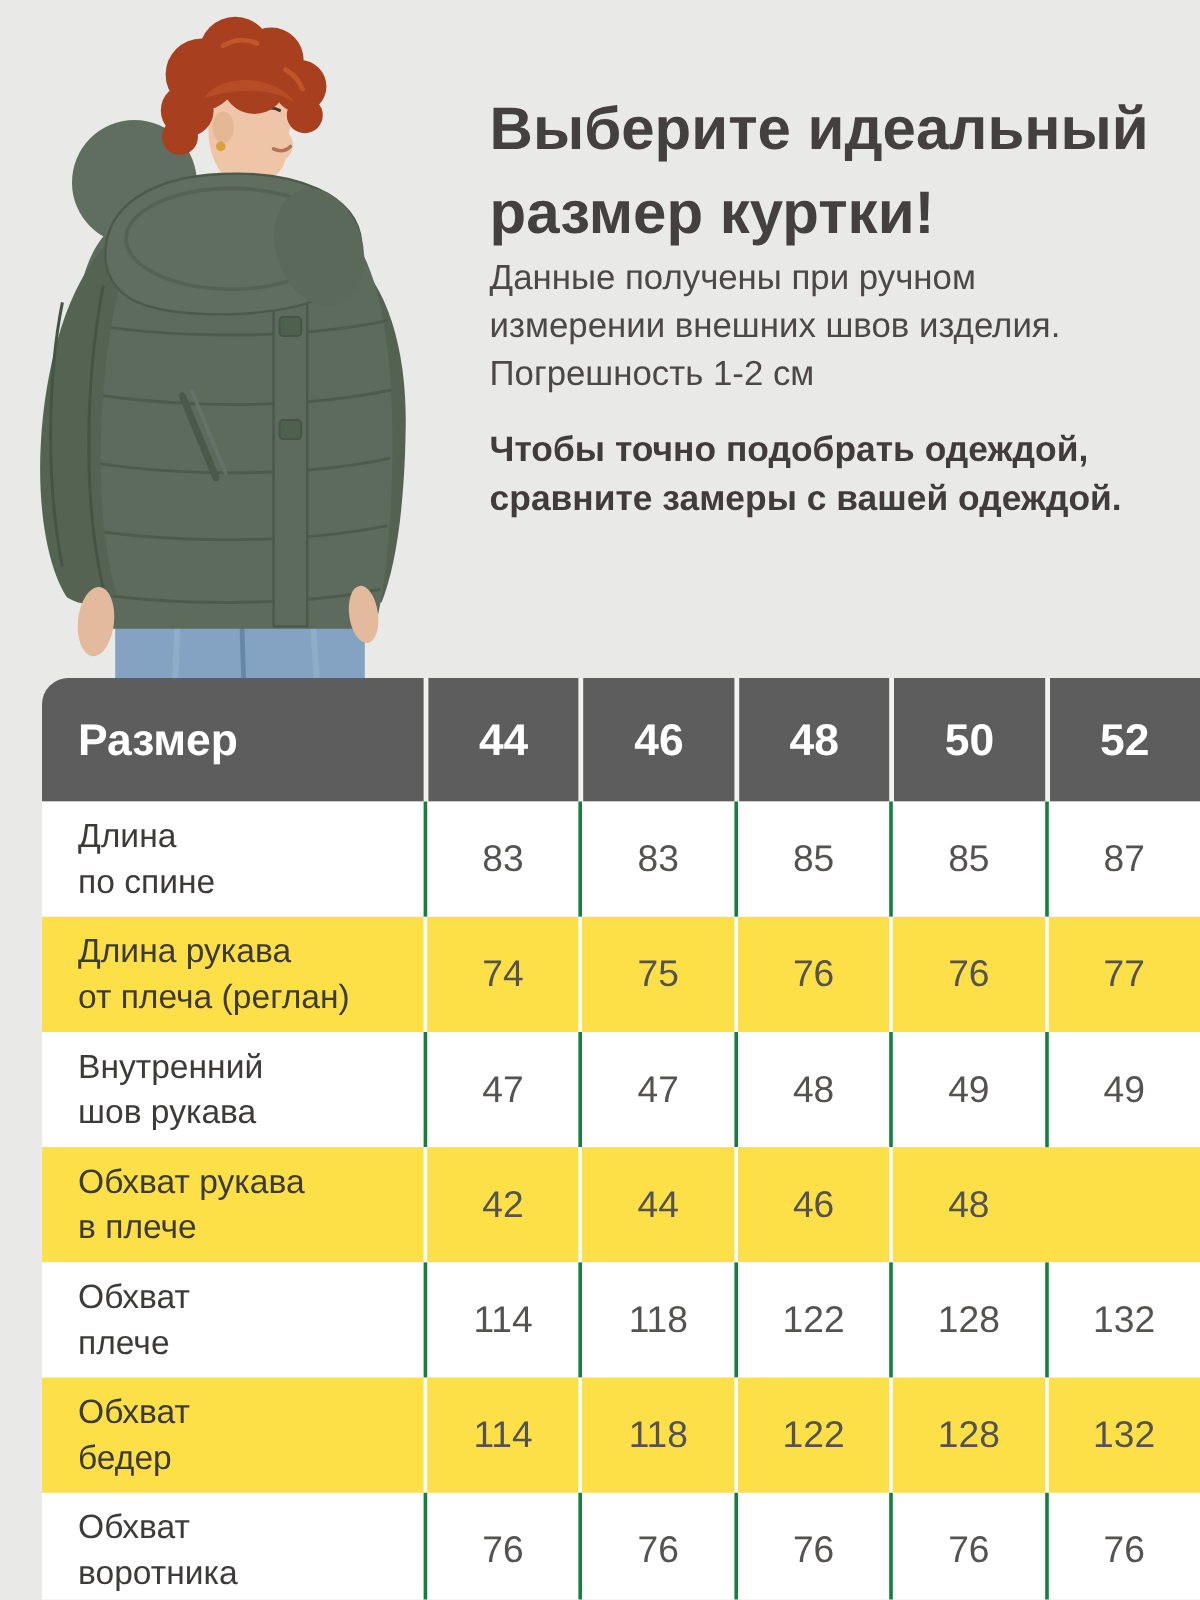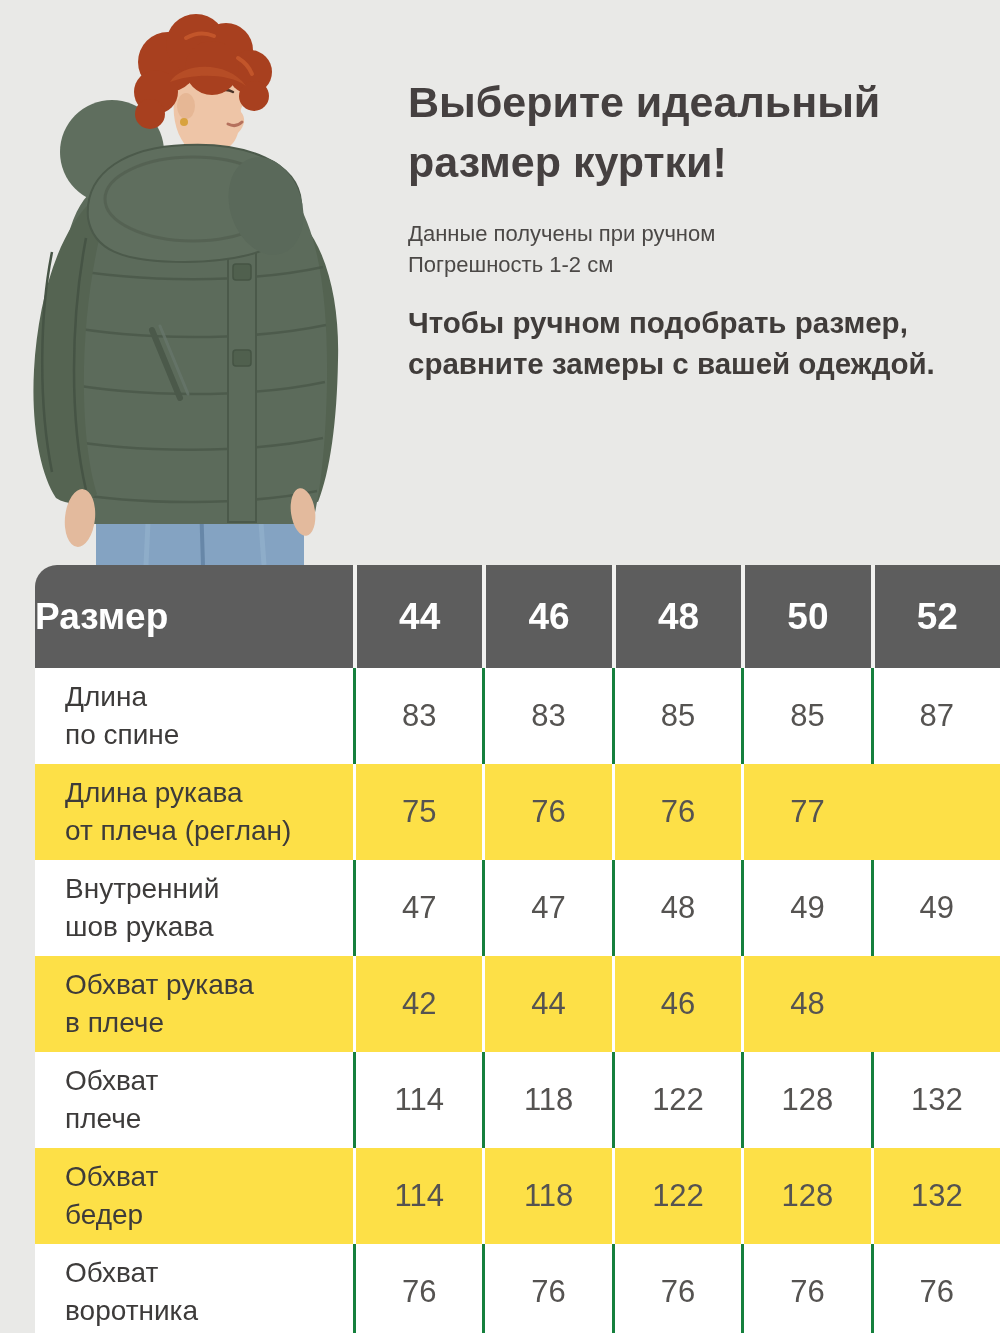--- a/index.html
+++ b/index.html
@@ -9,40 +9,40 @@
     overflow: hidden;
     position: relative;
     font-family: "Liberation Sans", "DejaVu Sans", sans-serif;
   }
 
   
   .hero { position: relative; height: 565px; }
   .photo-svg { position: absolute; left: 0; top: 0; display: block; }
 
   .hero-text { position: absolute; left: 408px; top: 72px; width: 582px; }
-  .title { font-size: 43px; font-weight: 700; color: #454040; line-height: 1.4; }
+  .title { font-size: 50px; font-weight: 700; color: #454040; line-height: 1.4; }
   .title span { display: block; }
-  .desc { margin-top: 27px; font-size: 22px; font-weight: 400; color: #4b4846; line-height: 1.38; }
+  .desc { font-size: 29px; font-weight: 400; color: #4b4846; line-height: 1.38; }
   .desc span { display: block; }
   .note { margin-top: 23px; font-size: 29.5px; font-weight: 700; color: #403c3a; line-height: 1.38; }
   .note span { display: block; }
 
   
   .size-table { position: absolute; left: 35px; top: 565px; width: 965px; }
   .thead {
     display: grid; grid-template-columns: 318px repeat(5, 1fr);
     background: #5d5d5d; height: 103px;
     border-radius: 22px 0 0 0;
   }
   .th {
     display: flex; align-items: center; justify-content: center;
     color: #ffffff; font-size: 37px; font-weight: 700;
     border-left: 4px solid #f2f2f0;
   }
-  .th.label-col { justify-content: flex-start; border-left: none; }
+  .th.label-col { justify-content: flex-start; padding-left: 30px; border-left: none; }
 
   .trow {
     display: grid; grid-template-columns: 318px repeat(5, 1fr);
     height: 96px; background: #ffffff;
   }
   .trow.alt { background: #fde047; }
   .td {
     display: flex; align-items: center; justify-content: center;
     font-size: 31px; color: #555351;
     border-left: 3px solid #15803d;
@@ -131,24 +131,25 @@
     </g>
   </svg>
 
   <div class="hero-text">
     <div class="title">
       <span>Выберите идеальный</span>
       <span>размер куртки!</span>
     </div>
     <div class="desc">
       <span>Данные получены при ручном</span>
+      <span>измерении внешних швов изделия.</span>
       <span>Погрешность 1-2 см</span>
     </div>
     <div class="note">
-      <span>Чтобы ручном подобрать размер,</span>
+      <span>Чтобы точно подобрать одеждой,</span>
       <span>сравните замеры с вашей одеждой.</span>
     </div>
   </div>
 </div>
 
 <div class="size-table">
   <div class="thead">
     <div class="th label-col">Размер</div>
     <div class="th">44</div>
     <div class="th">46</div>
@@ -167,20 +168,21 @@
     <div class="td">85</div>
     <div class="td">85</div>
     <div class="td">87</div>
   </div>
 
   <div class="trow alt">
     <div class="td label">
       <div>Длина рукава</div>
       <div>от плеча (реглан)</div>
     </div>
+    <div class="td">74</div>
     <div class="td">75</div>
     <div class="td">76</div>
     <div class="td">76</div>
     <div class="td">77</div>
   </div>
 
   <div class="trow">
     <div class="td label">
       <div>Внутренний</div>
       <div>шов рукава</div>

